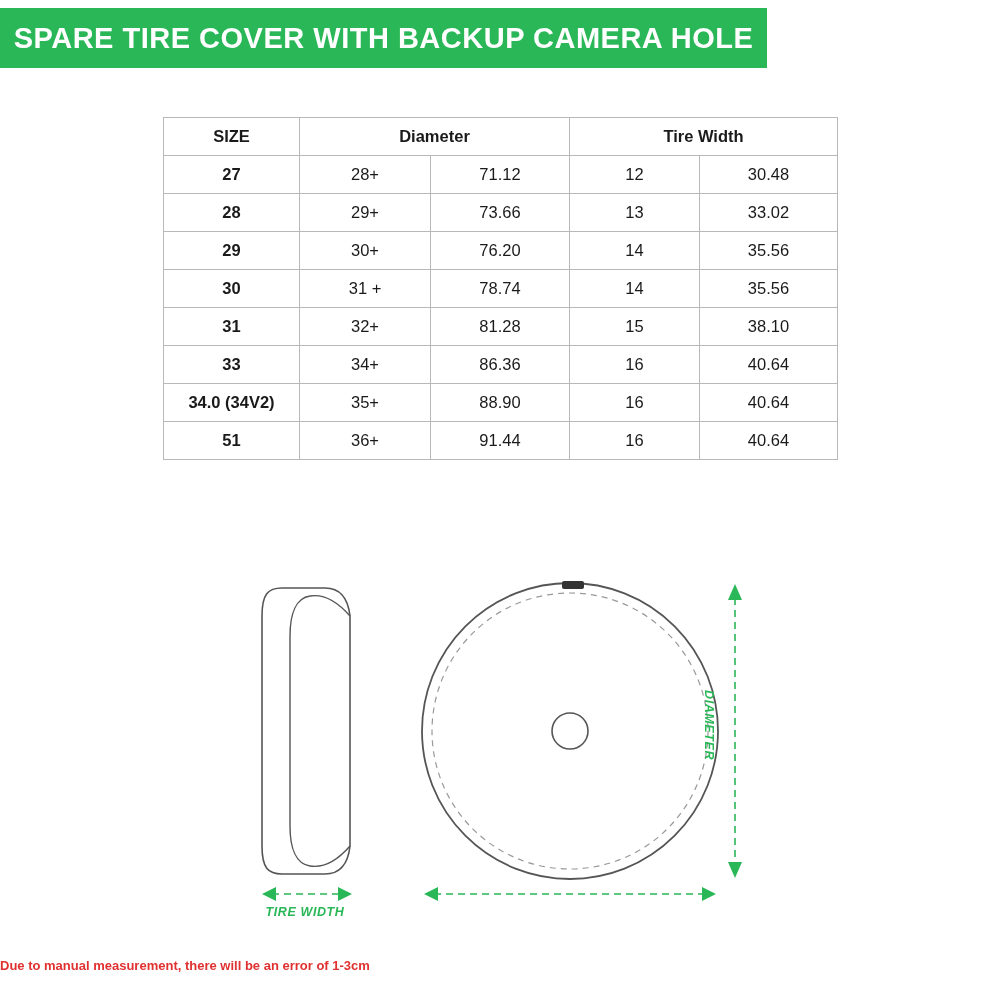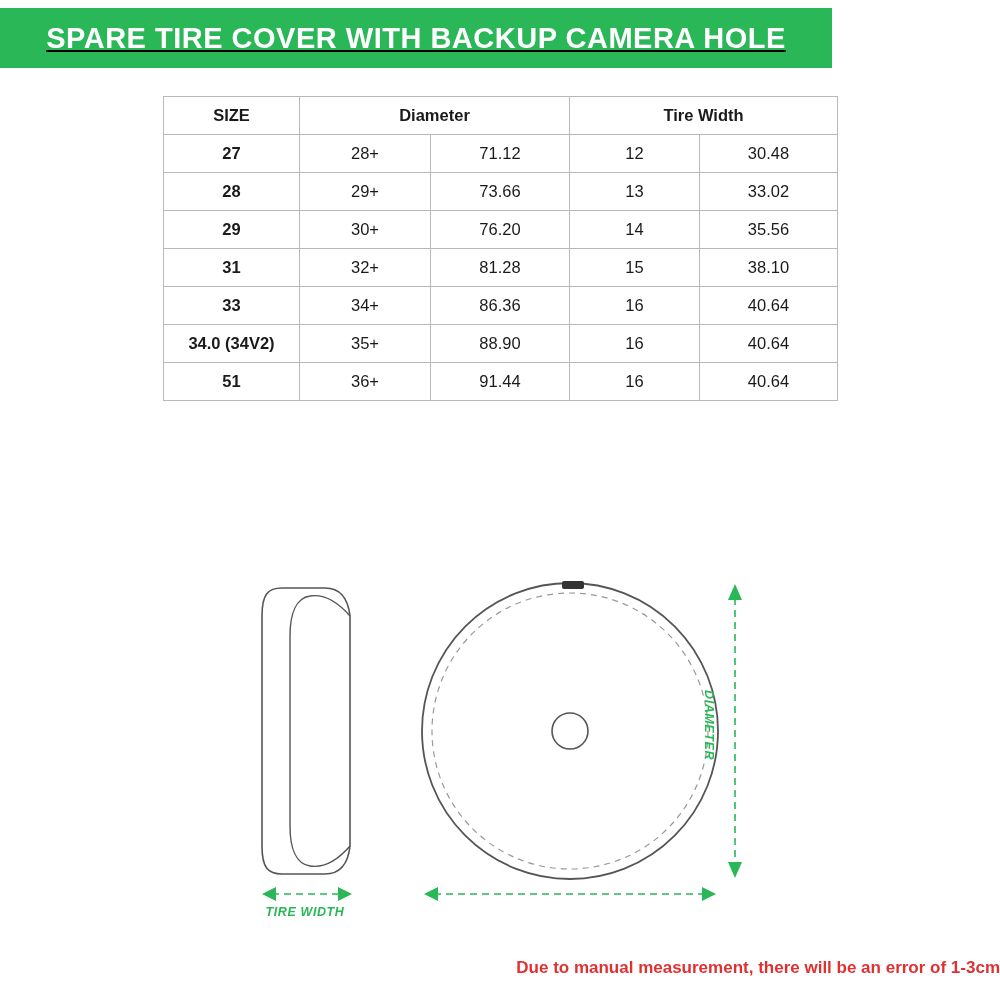--- a/index.html
+++ b/index.html
@@ -13,27 +13,26 @@
     font-family: "Liberation Sans", sans-serif;
     position: relative;
     overflow: hidden;
   }
 
   
   #header-bar {
     position: absolute;
     top: 8px;
     left: 0;
-    width: 832px;
+    width: 767px;
     height: 60px;
     background: #2ab757;
     display: flex;
     align-items: center;
     justify-content: center;
-    text-decoration: underline;
   }
   #header-title {
     color: #ffffff;
     font-size: 29px;
     font-weight: bold;
     letter-spacing: 0.5px;
     text-align: center;
     white-space: nowrap;
   }
 
@@ -41,20 +40,21 @@
   #size-table-wrap {
     position: absolute;
     top: 96px;
     left: 163px;
     width: 674px;
   }
   table.size-table {
     border-collapse: collapse;
     width: 100%;
     table-layout: fixed;
+    margin-top: 21px;
   }
   table.size-table td, table.size-table th {
     border: 1px solid #b8b8b8;
     text-align: center;
     color: #1a1a1a;
     font-size: 16.5px;
     padding: 0;
     height: 37px;
     vertical-align: middle;
   }
@@ -105,23 +105,23 @@
     transform-origin: left top;
     white-space: nowrap;
   }
 
   
   #footer-note {
     position: absolute;
     top: 958px;
     left: 0;
     width: 1000px;
-    text-align: right;
+    text-align: left;
     color: #e03131;
-    font-size: 17px;
+    font-size: 13px;
     font-weight: bold;
   }
 </style>
 </head>
 <body>
 
 <div id="header-bar">
   <div id="header-title">SPARE TIRE COVER WITH BACKUP CAMERA HOLE</div>
 </div>
 
@@ -156,20 +156,27 @@
         <td class="val-cell">33.02</td>
       </tr>
       <tr>
         <td class="size-cell">29</td>
         <td class="val-cell">30+</td>
         <td class="val-cell">76.20</td>
         <td class="val-cell">14</td>
         <td class="val-cell">35.56</td>
       </tr>
       <tr>
+        <td class="size-cell">30</td>
+        <td class="val-cell">31 +</td>
+        <td class="val-cell">78.74</td>
+        <td class="val-cell">14</td>
+        <td class="val-cell">35.56</td>
+      </tr>
+      <tr>
         <td class="size-cell">31</td>
         <td class="val-cell">32+</td>
         <td class="val-cell">81.28</td>
         <td class="val-cell">15</td>
         <td class="val-cell">38.10</td>
       </tr>
       <tr>
         <td class="size-cell">33</td>
         <td class="val-cell">34+</td>
         <td class="val-cell">86.36</td>

